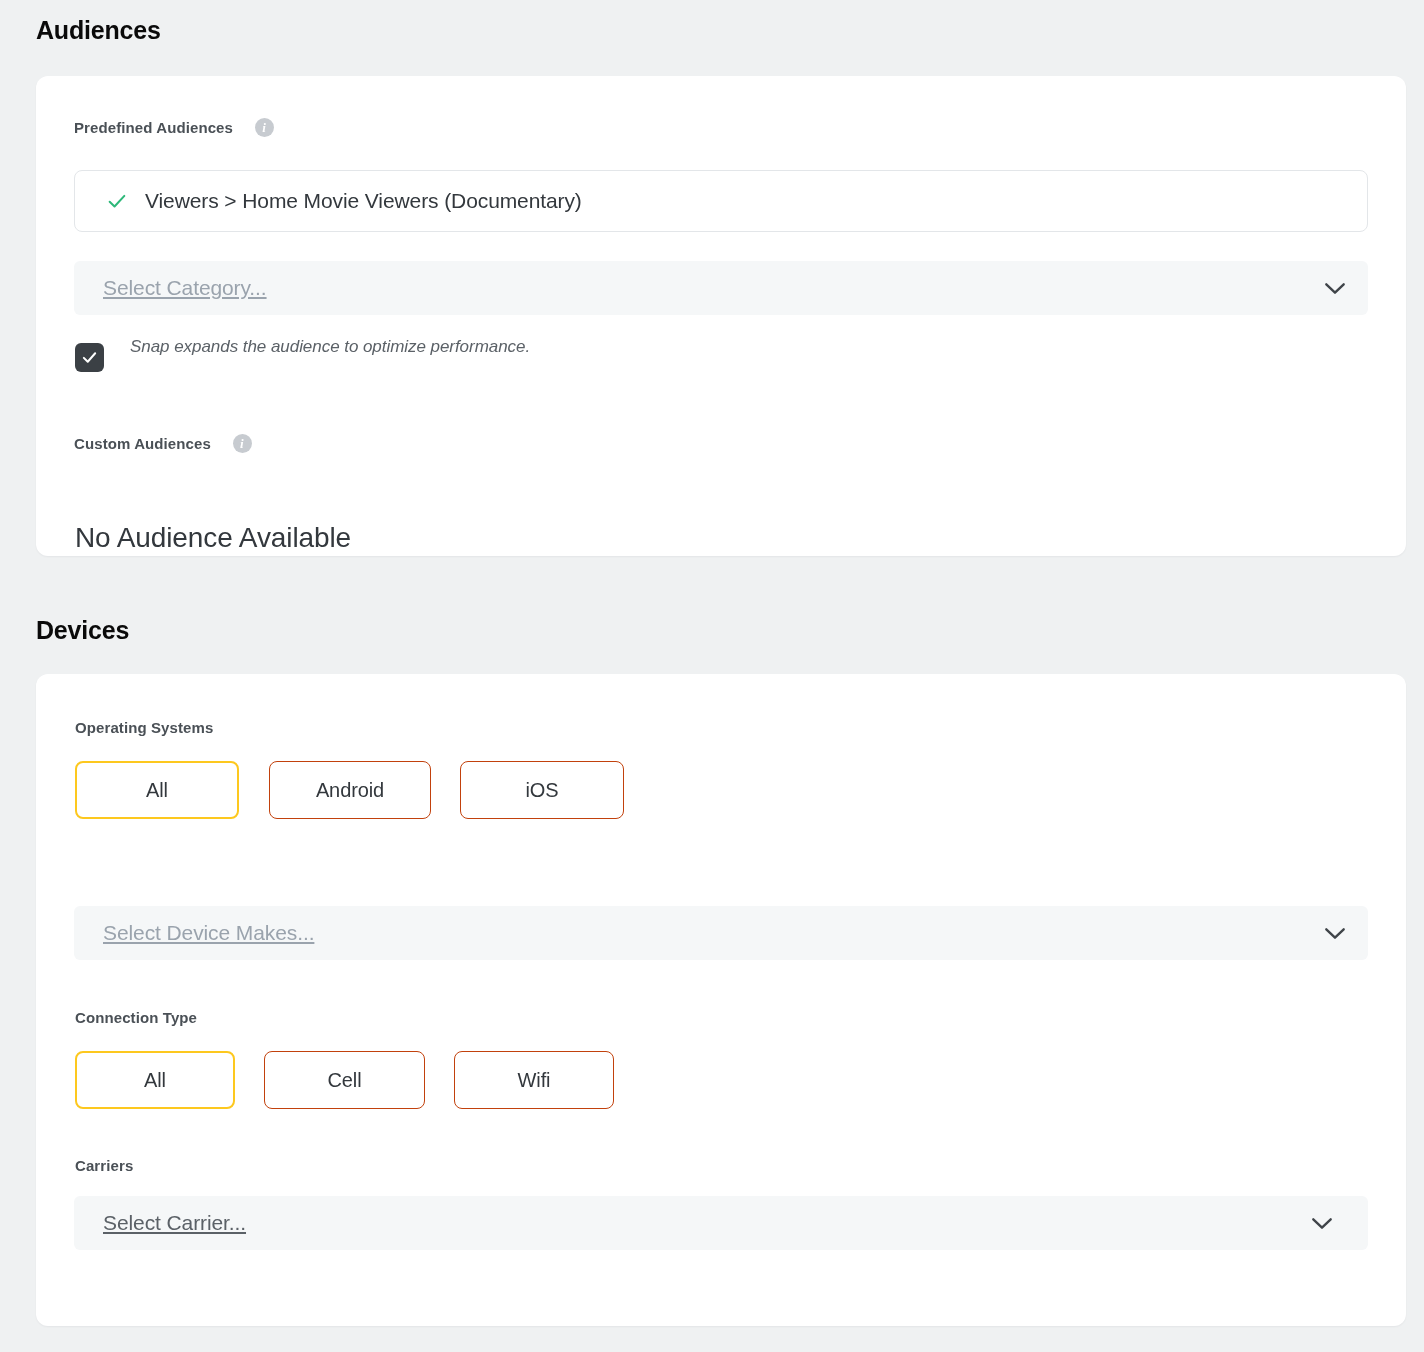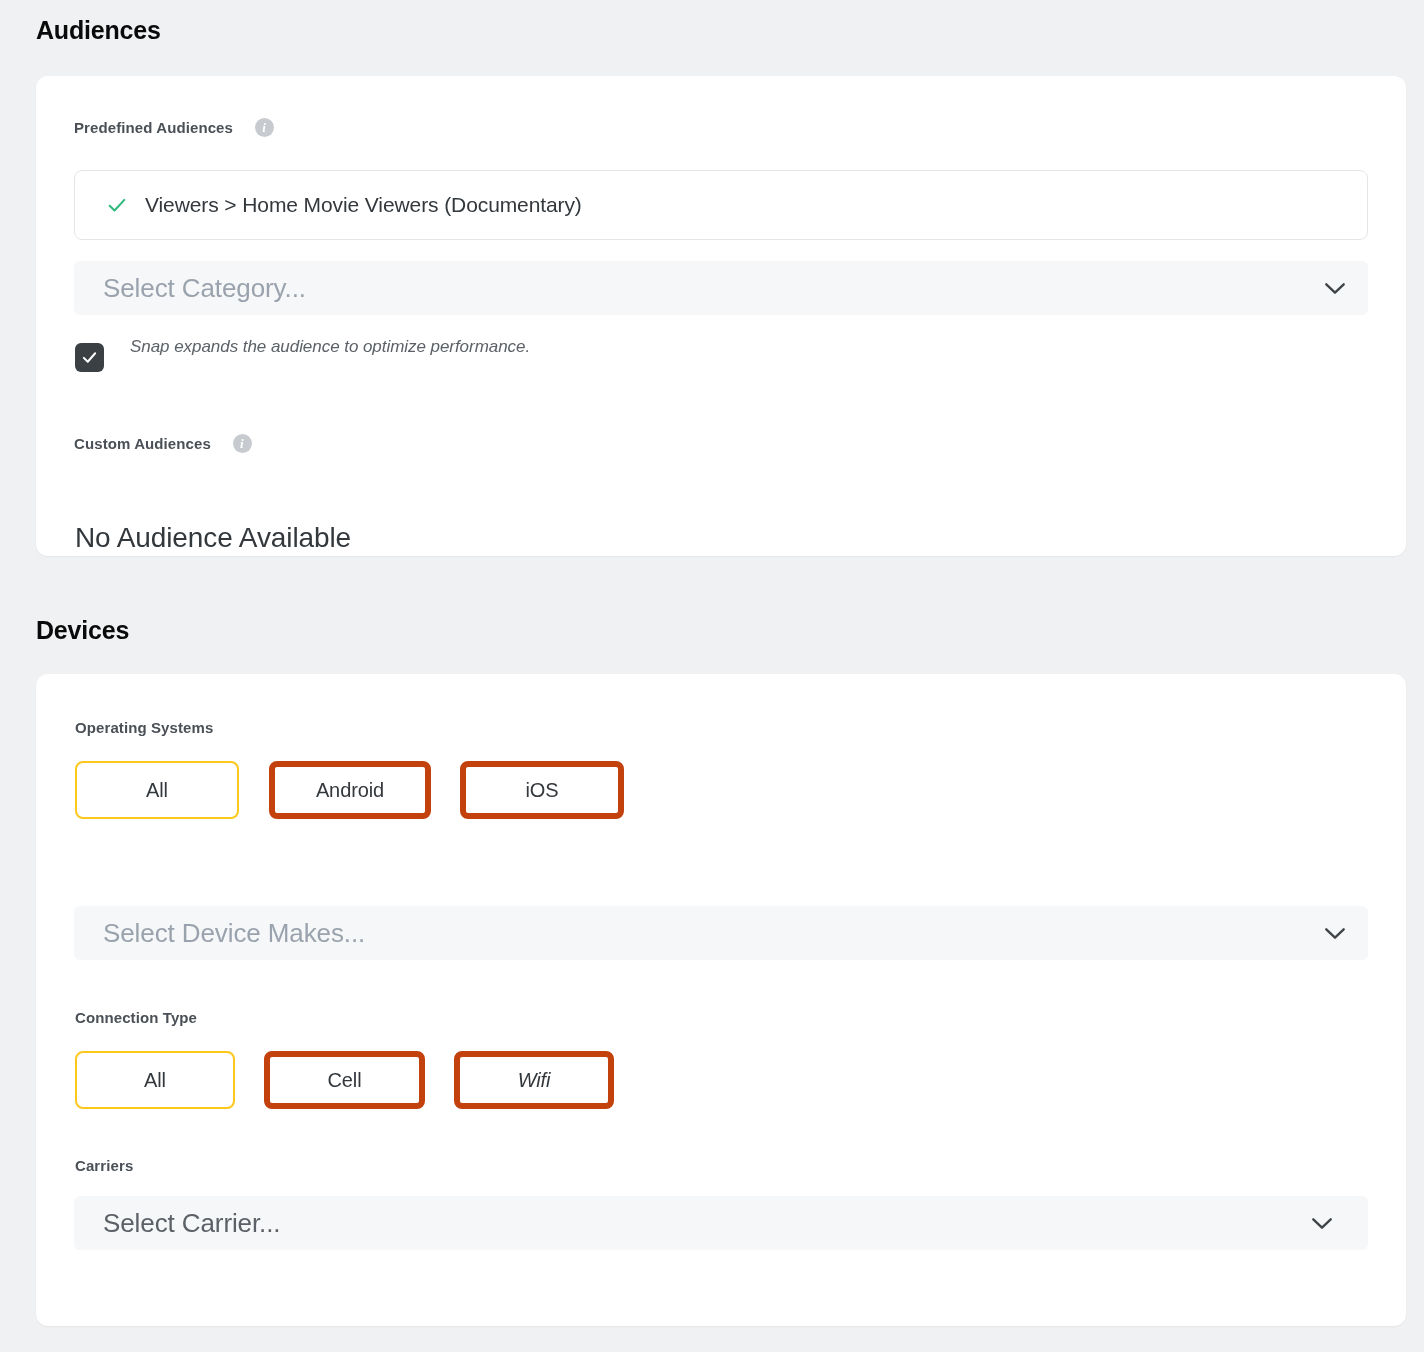--- a/index.html
+++ b/index.html
@@ -72,21 +72,21 @@
     line-height: 1;
     padding-right: 1px;
   }
 
   
   #selected-audience-row {
     position: absolute;
     left: 74px;
     top: 170px;
     width: 1294px;
-    height: 70px;
+    height: 62px;
     background: #ffffff;
     border: 1px solid #e3e6e9;
     border-radius: 8px;
     display: flex;
     align-items: center;
     padding-left: 31px;
   }
   .check-mark {
     width: 22px;
     height: 22px;
@@ -105,23 +105,24 @@
     left: 74px;
     width: 1294px;
     height: 54px;
     background: #f5f7f8;
     border-radius: 6px;
     display: flex;
     align-items: center;
     padding: 0 22px 0 29px;
   }
   .select-field .value {
-    font-size: 26px;
+    font-size: 21px;
     letter-spacing: -0.1px;
     flex: 1 1 auto;
+    text-decoration: underline;
   }
   .value.placeholder-light { color: #9aa3ad; }
   .value.placeholder-dark  { color: #5b6167; }
 
   .chevron {
     width: 22px;
     height: 13px;
     flex: 0 0 auto;
   }
 
@@ -172,21 +173,21 @@
     font-size: 28px;
     color: #33383d;
     letter-spacing: -0.1px;
     margin-top: 48px;
   }
 
   
   .btn-group { position: absolute; display: flex; }
   .opt-btn {
     height: 58px;
-    border: 6px solid #c2410c;
+    border: 1px solid #c2410c;
     border-radius: 8px;
     background: #ffffff;
     font-family: "Liberation Sans", sans-serif;
     font-size: 20px;
     color: #33383d;
     letter-spacing: -0.1px;
     display: flex;
     align-items: center;
     justify-content: center;
     cursor: pointer;
@@ -196,21 +197,21 @@
   }
 
   #os-group { left: 75px; top: 761px; }
   #os-group .opt-btn:nth-child(1) { width: 164px; }
   #os-group .opt-btn:nth-child(2) { width: 162px; margin-left: 30px; }
   #os-group .opt-btn:nth-child(3) { width: 164px; margin-left: 29px; }
 
   #conn-group { left: 75px; top: 1051px; }
   #conn-group .opt-btn:nth-child(1) { width: 160px; }
   #conn-group .opt-btn:nth-child(2) { width: 161px; margin-left: 29px; }
-  #conn-group .opt-btn:nth-child(3) { width: 160px; margin-left: 29px; font-style: italic; }
+  #conn-group .opt-btn:nth-child(3) { width: 160px; margin-left: 29px; }
 
   
   #predefined-label    { left: 74px; top: 118px; }
   #custom-label        { left: 74px; top: 434px; }
   #os-label            { left: 75px; top: 719px; }
   #device-makes-label  { left: 75px; top: 916px; margin-left: 32px; }
   #connection-label    { left: 75px; top: 1009px; }
   #carriers-label      { left: 75px; top: 1157px; }
 </style>
 </head>

